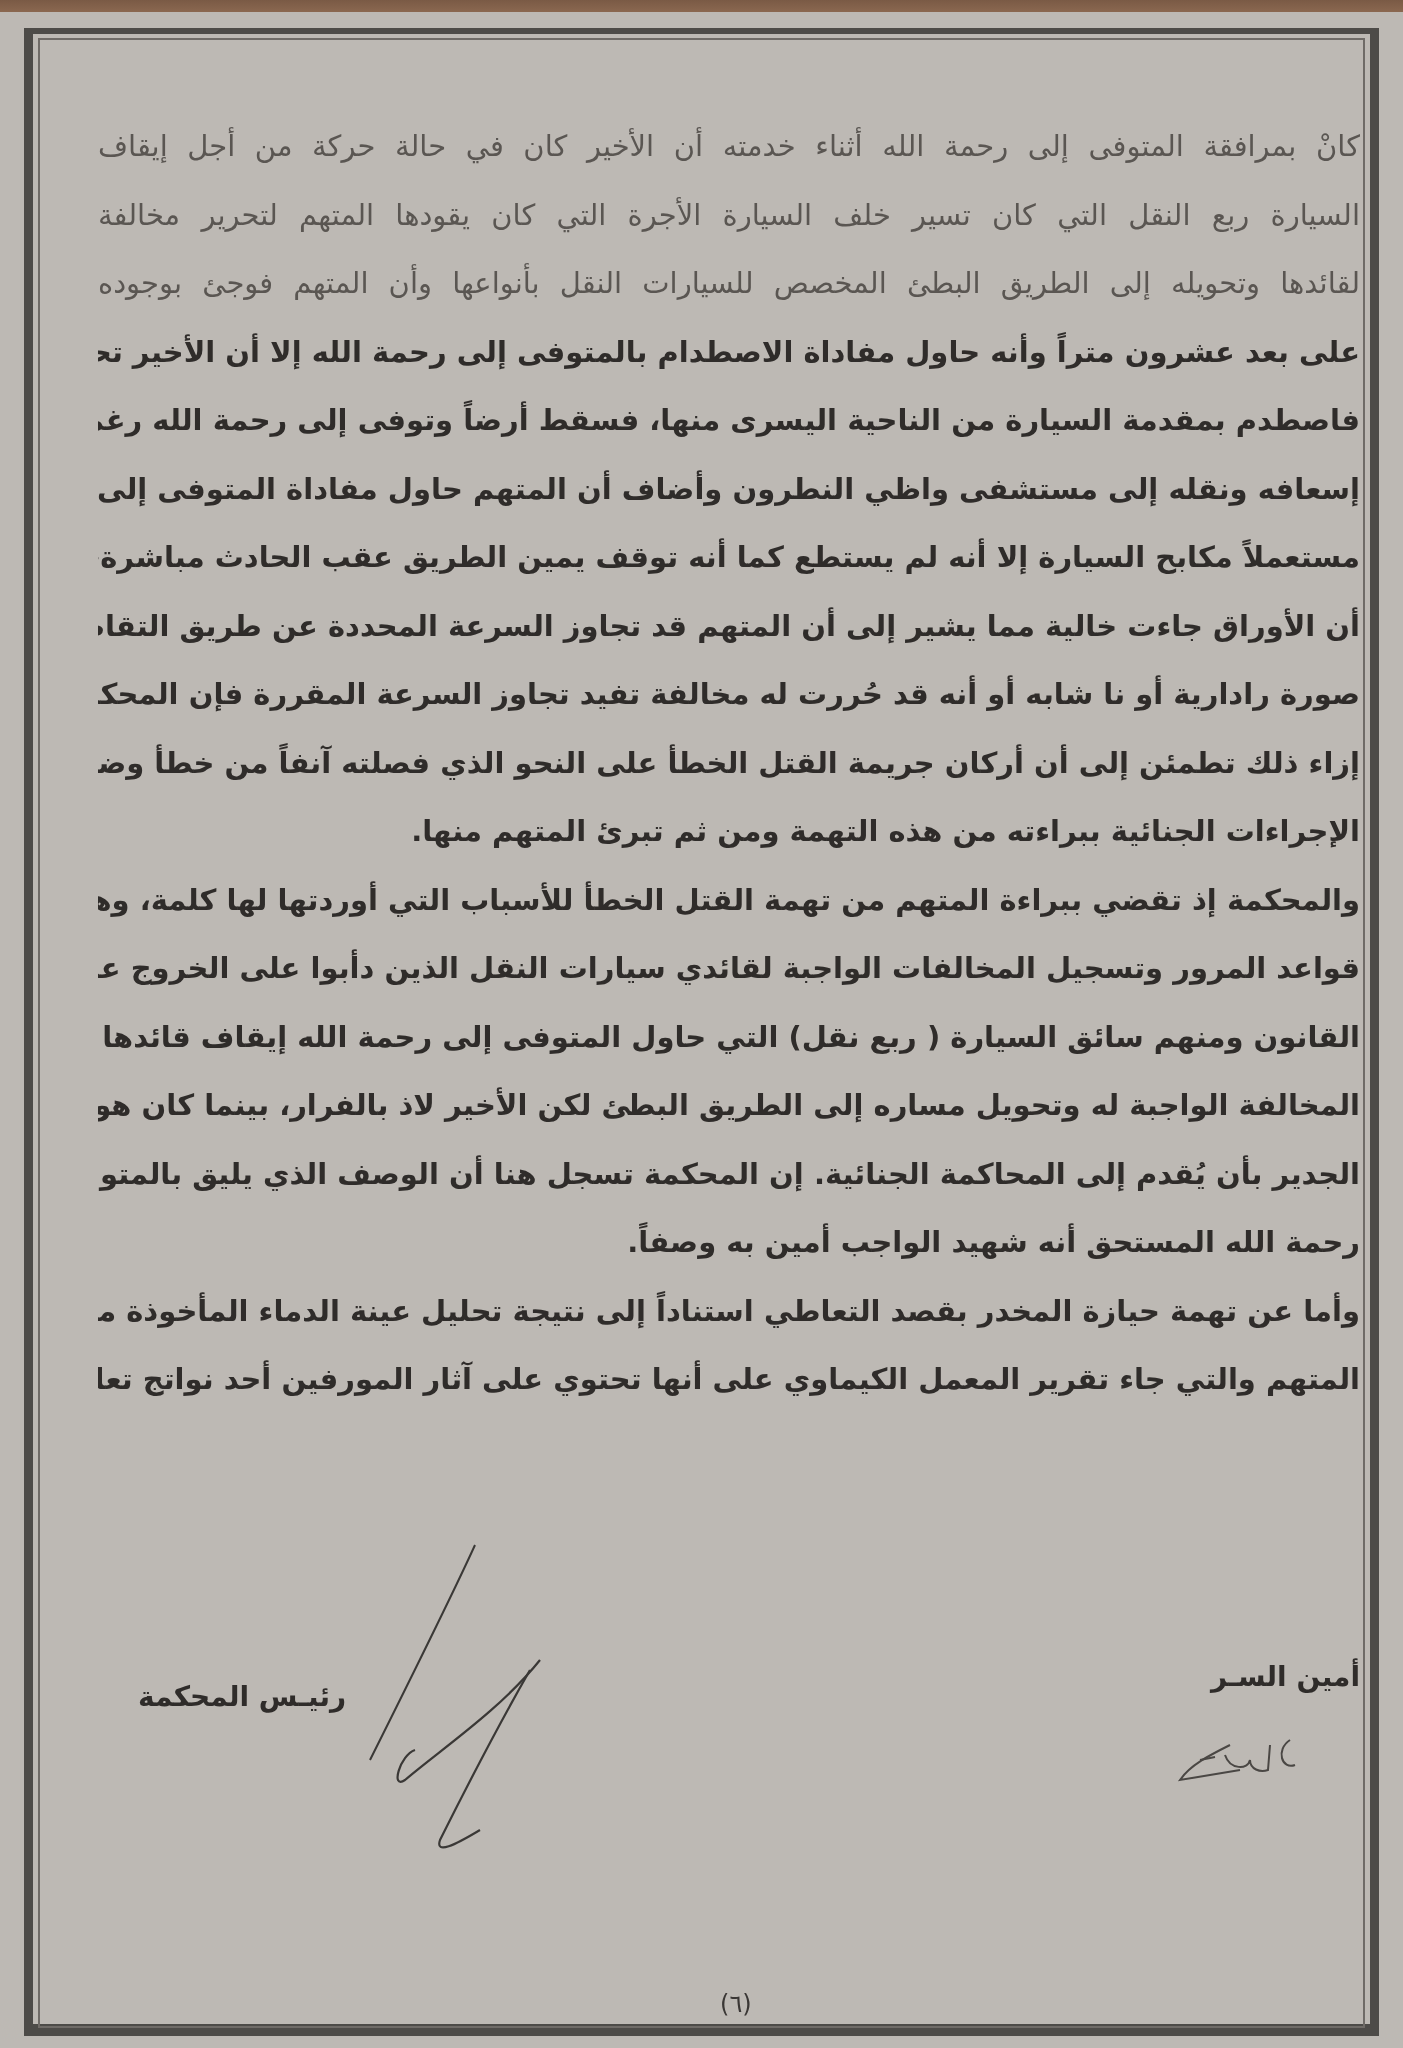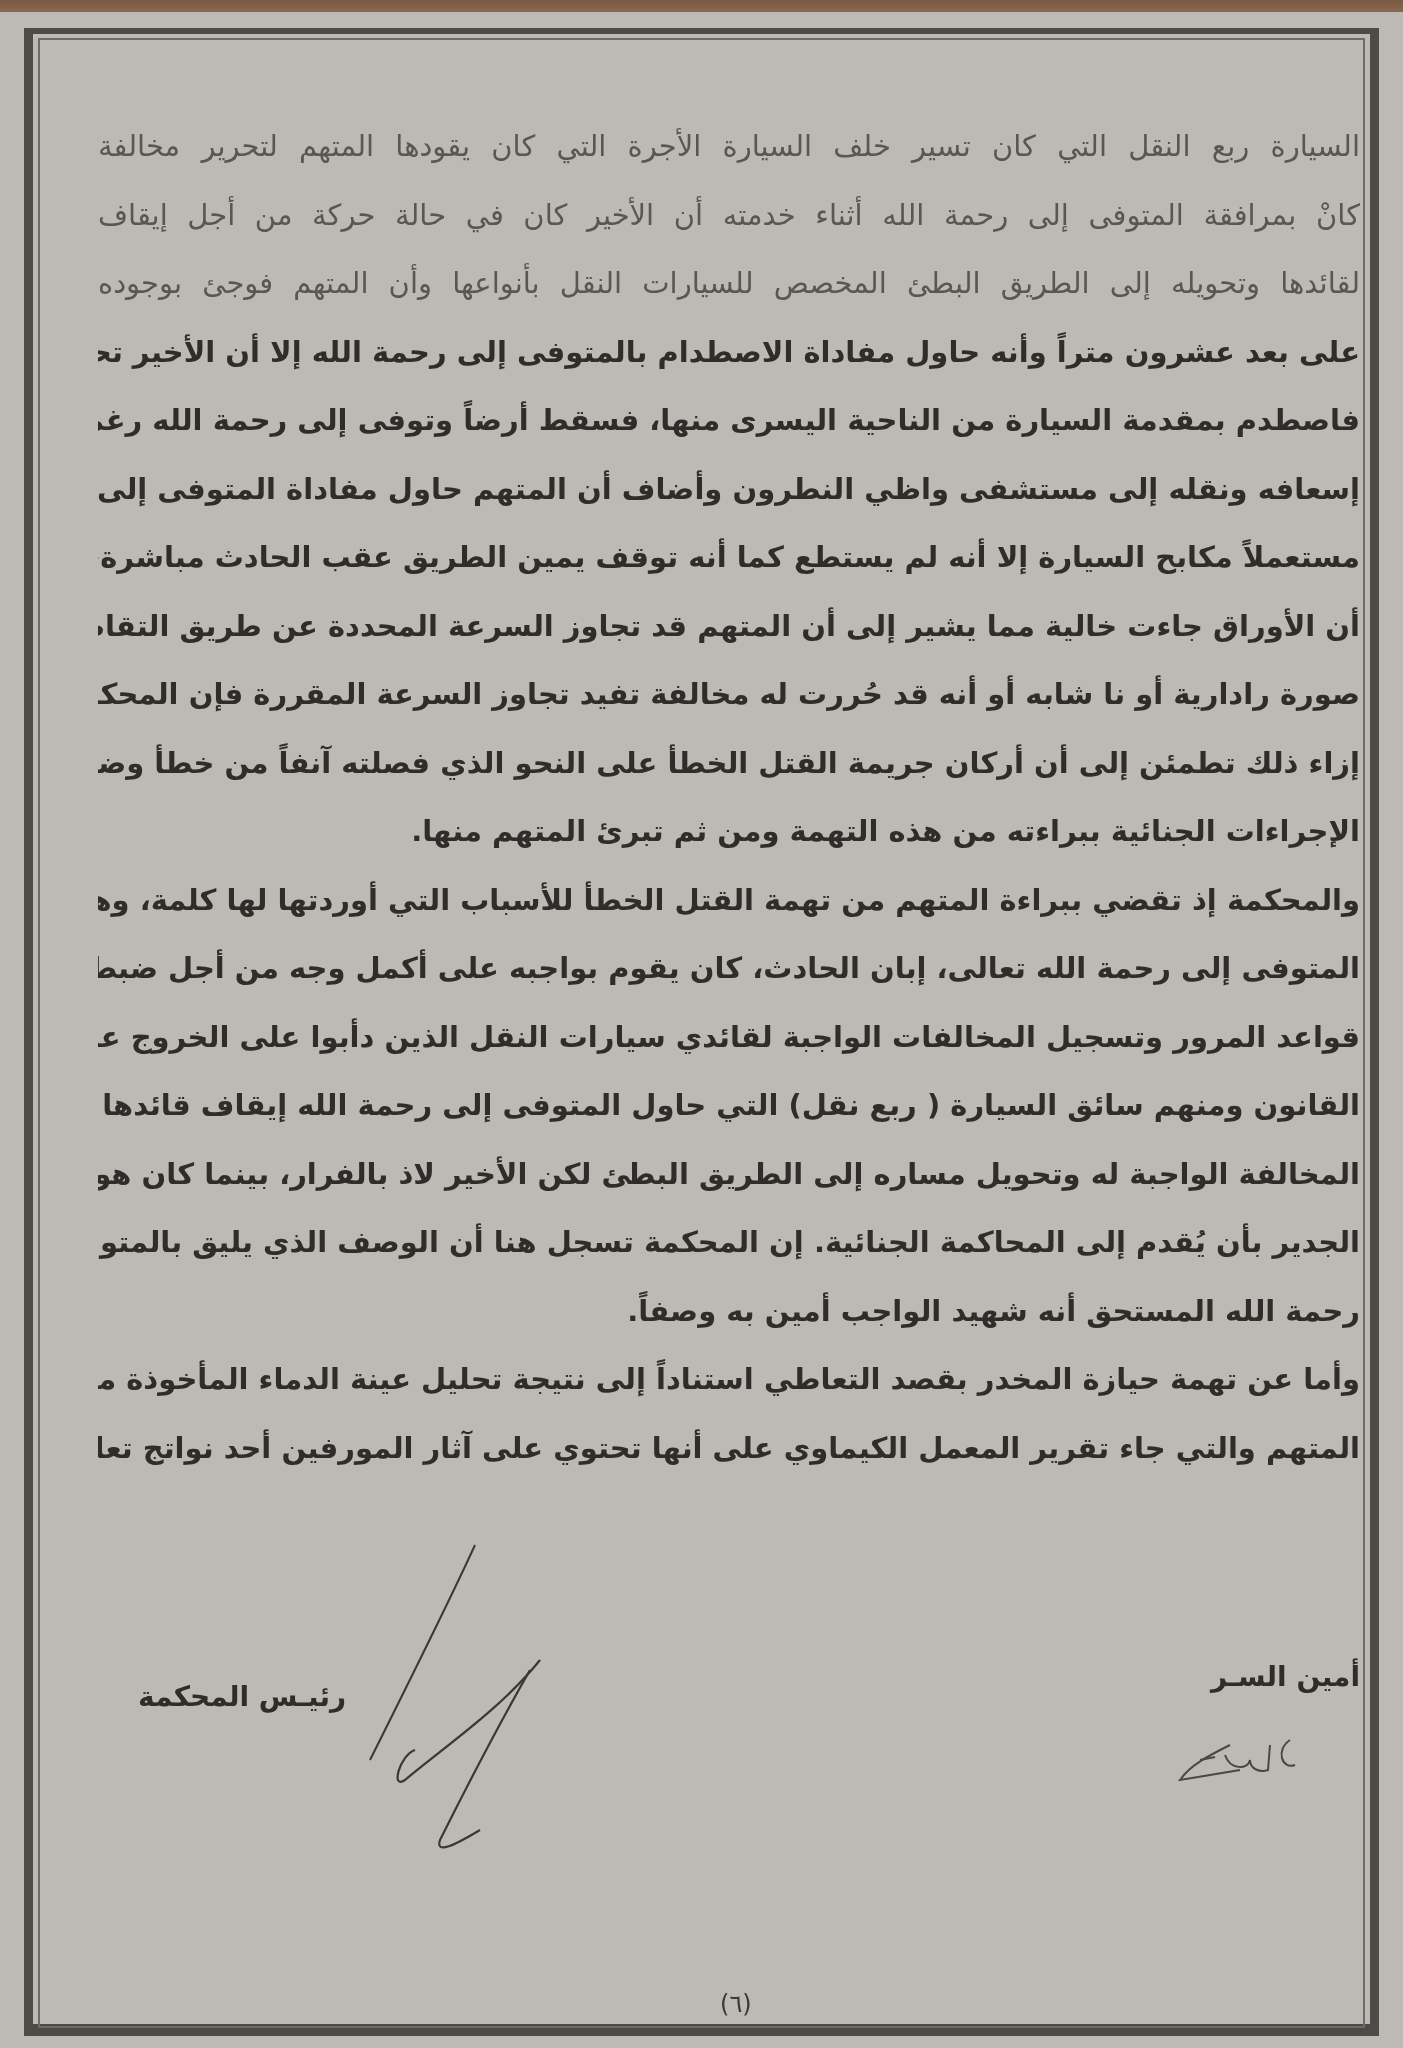--- a/index.html
+++ b/index.html
@@ -53,34 +53,33 @@
 </head>
 <body>
 
 <div class="wood"></div>
 <div class="paper"></div>
 <div class="frame-outer"></div>
 <div class="frame-inner"></div>
 
 <div class="content">
 
+  <div class="line light">كانْ بمرافقة المتوفى إلى رحمة الله أثناء خدمته أن الأخير كان في حالة حركة من أجل إيقاف</div>
   <div class="line light">السيارة ربع النقل التي كان تسير خلف السيارة الأجرة التي كان يقودها المتهم لتحرير مخالفة</div>
-  <div class="line light">كانْ بمرافقة المتوفى إلى رحمة الله أثناء خدمته أن الأخير كان في حالة حركة من أجل إيقاف</div>
   <div class="line light">لقائدها وتحويله إلى الطريق البطئ المخصص للسيارات النقل بأنواعها وأن المتهم فوجئ بوجوده</div>
   <div class="line">على بعد عشرون متراً وأنه حاول مفاداة الاصطدام بالمتوفى إلى رحمة الله إلا أن الأخير تحرك</div>
   <div class="line">فاصطدم بمقدمة السيارة من الناحية اليسرى منها، فسقط أرضاً وتوفى إلى رحمة الله رغم محاولة</div>
   <div class="line">إسعافه ونقله إلى مستشفى واظي النطرون وأضاف أن المتهم حاول مفاداة المتوفى إلى رحمة الله</div>
   <div class="line">مستعملاً مكابح السيارة إلا أنه لم يستطع  كما أنه توقف يمين الطريق عقب الحادث مباشرة، كما</div>
   <div class="line">أن الأوراق جاءت خالية مما يشير إلى أن المتهم قد تجاوز السرعة المحددة عن طريق التقاط</div>
   <div class="line">صورة رادارية أو نا شابه أو أنه قد حُررت له مخالفة تفيد تجاوز السرعة المقررة فإن المحكمة</div>
   <div class="line">إزاء ذلك تطمئن إلى أن أركان جريمة القتل الخطأ على النحو الذي فصلته آنفاً من خطأ وضرر</div>
   <div class="line last">الإجراءات الجنائية ببراءته من هذه التهمة ومن ثم تبرئ المتهم منها.</div>
 
   <div class="line">والمحكمة إذ تقضي ببراءة المتهم من تهمة القتل الخطأ للأسباب التي أوردتها لها كلمة، وهي أن</div>
-  <div class="line">المتوفى إلى رحمة  الله تعالى، إبان الحادث، كان يقوم بواجبه على أكمل وجه من أجل ضبط</div>
   <div class="line">قواعد المرور وتسجيل المخالفات الواجبة لقائدي سيارات النقل الذين دأبوا على الخروج على</div>
   <div class="line">القانون ومنهم سائق السيارة ( ربع نقل) التي حاول المتوفى إلى رحمة الله إيقاف قائدها وتحرير</div>
   <div class="line">المخالفة الواجبة له وتحويل مساره إلى الطريق البطئ لكن الأخير لاذ بالفرار، بينما كان هو</div>
   <div class="line">الجدير بأن يُقدم إلى المحاكمة الجنائية. إن المحكمة تسجل هنا أن الوصف الذي يليق بالمتوفى إلى</div>
   <div class="line last">رحمة الله المستحق أنه شهيد الواجب أمين به وصفاً.</div>
 
   <div class="line">وأما عن تهمة حيازة المخدر بقصد التعاطي استناداً إلى نتيجة تحليل عينة الدماء المأخوذة من</div>
   <div class="line">المتهم والتي جاء تقرير المعمل الكيماوي على أنها تحتوي على آثار المورفين أحد نواتج تعاطي</div>
 </div>
 

